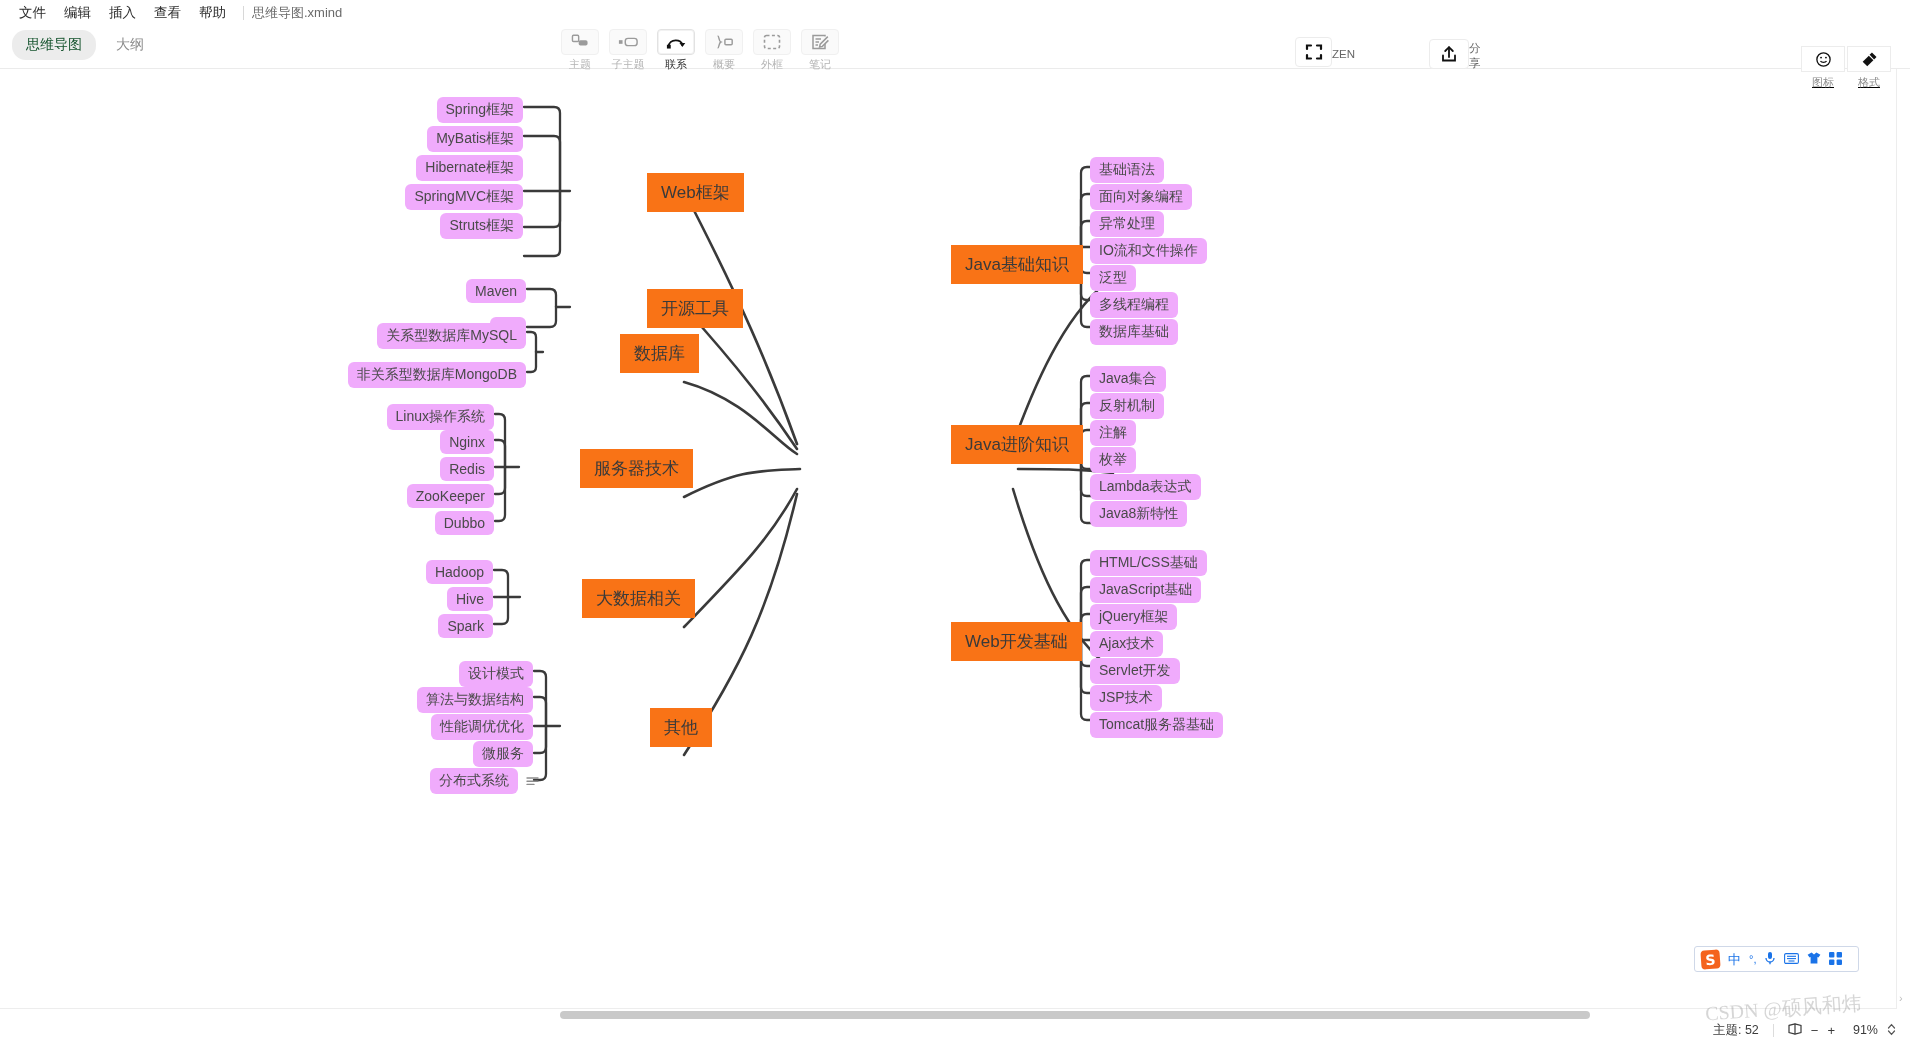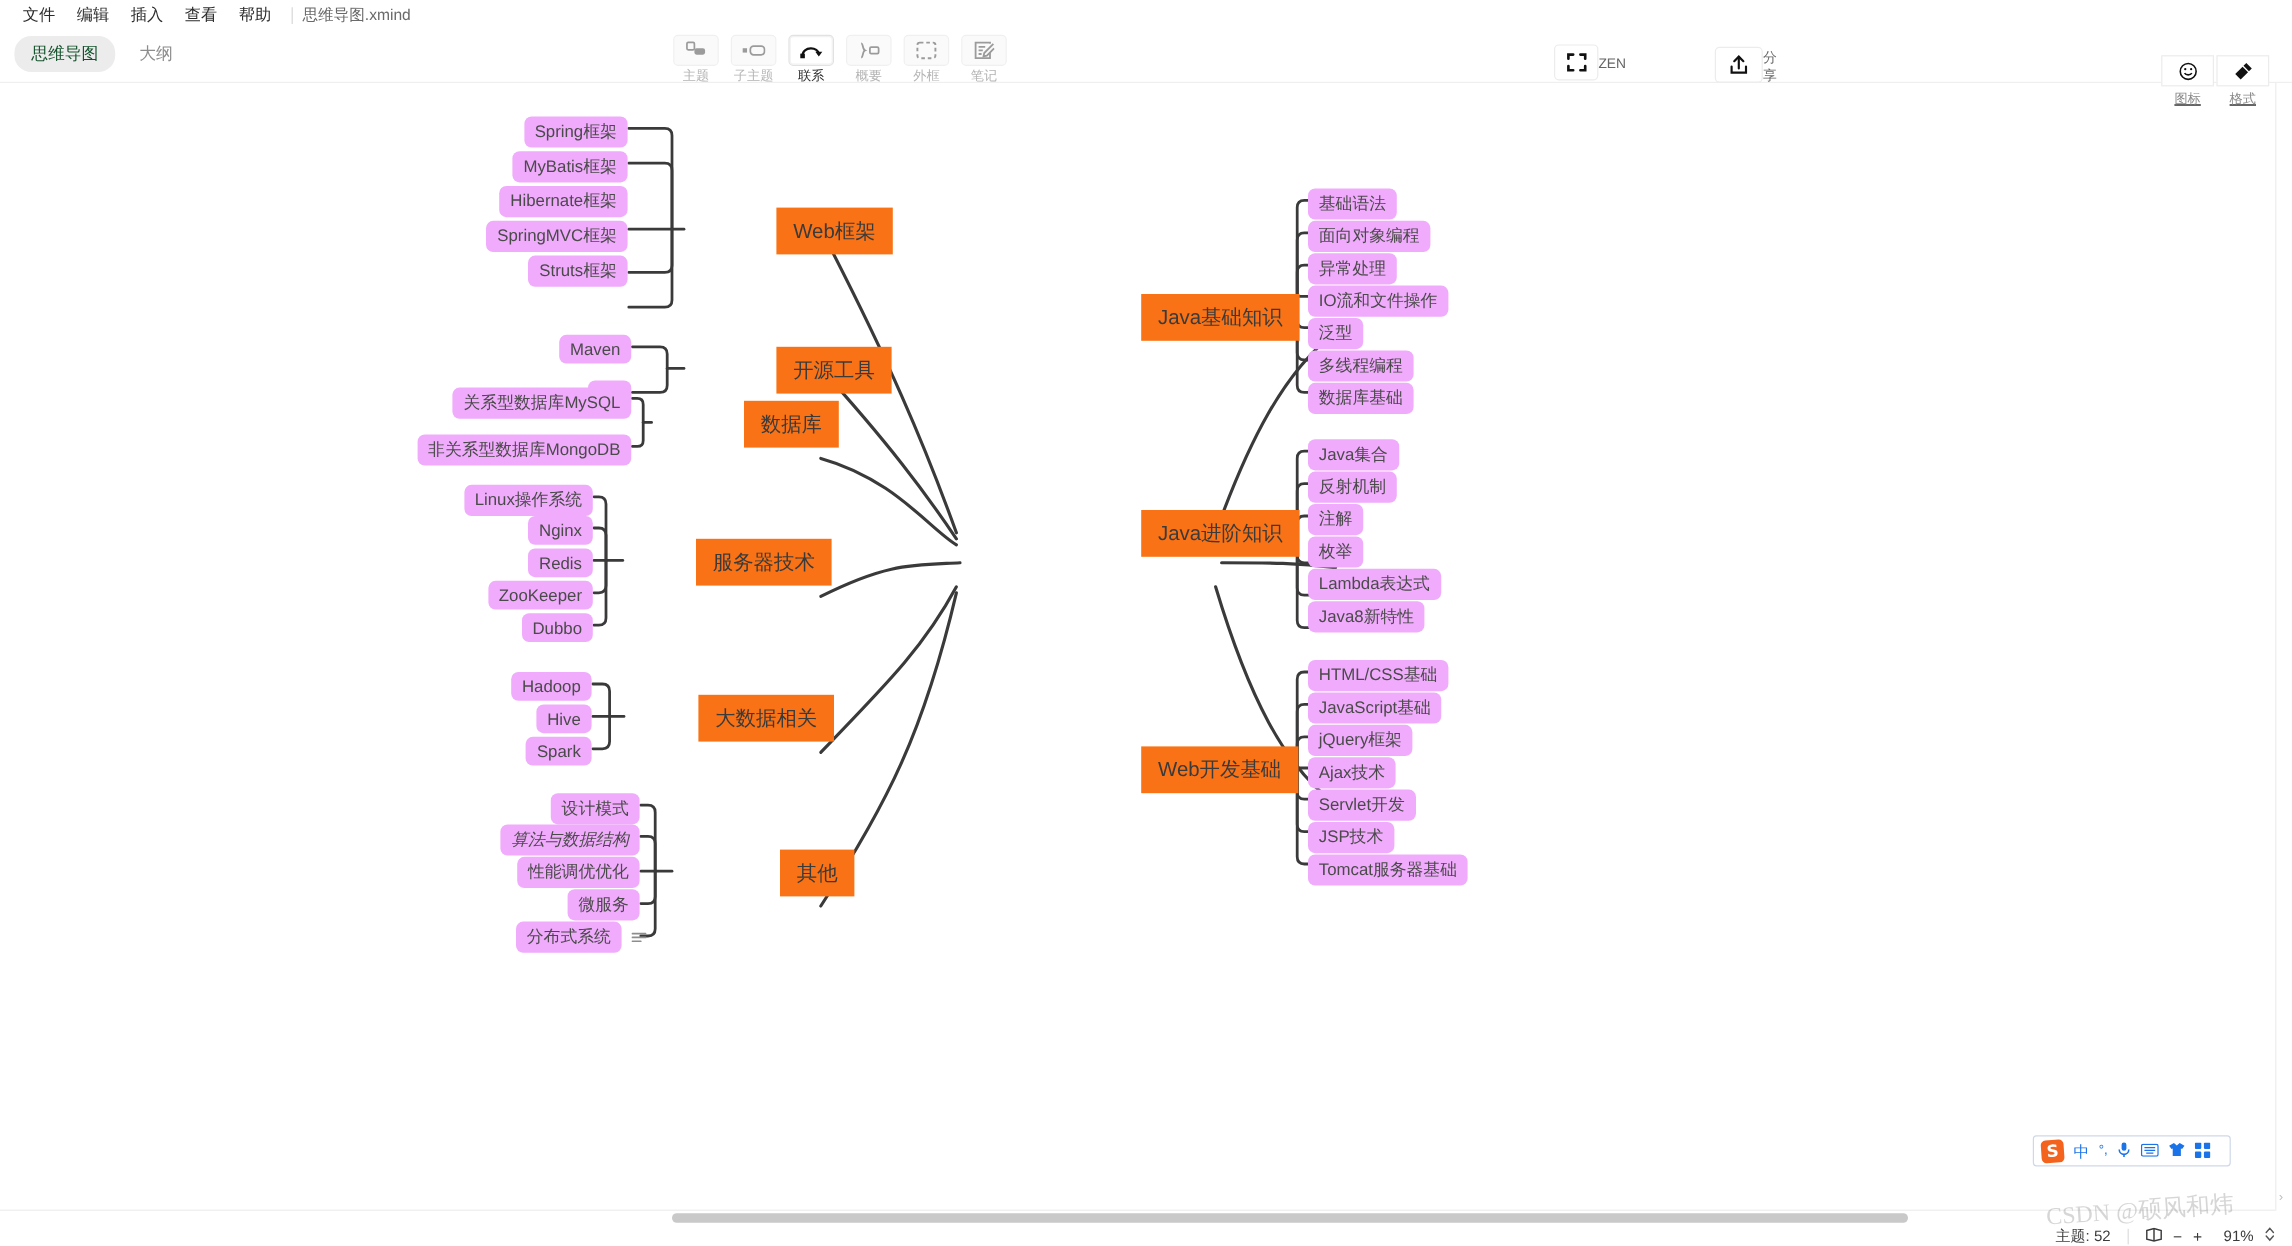--- a/index.html
+++ b/index.html
@@ -434,21 +434,21 @@
     <div class="node leaf" style="right:1416px; top:415px;">ZooKeeper</div>
     <div class="node leaf" style="right:1416px; top:442px;">Dubbo</div>
 
     <div class="node branch" style="left:582px; top:510px;">大数据相关</div>
     <div class="node leaf" style="right:1417px; top:491px;">Hadoop</div>
     <div class="node leaf" style="right:1417px; top:518px;">Hive</div>
     <div class="node leaf" style="right:1417px; top:545px;">Spark</div>
 
     <div class="node branch" style="left:650px; top:639px;">其他</div>
     <div class="node leaf" style="right:1377px; top:592px;">设计模式</div>
-    <div class="node leaf" style="right:1377px; top:618px;font-style:italic;">算法与数据结构</div>
+    <div class="node leaf" style="right:1377px; top:618px;">算法与数据结构</div>
     <div class="node leaf" style="right:1377px; top:645px;">性能调优优化</div>
     <div class="node leaf" style="right:1377px; top:672px;">微服务</div>
     <div class="node leaf" style="right:1392px; top:699px;">分布式系统</div>
     <div class="note-icon" style="left:526px; top:706px;">
       <svg width="13" height="10" viewBox="0 0 13 10" stroke="#8d8d8d" stroke-width="1.4" stroke-linecap="round">
         <line x1="1" y1="2" x2="12" y2="2"></line>
           <line x1="1" y1="5.2" x2="12" y2="5.2"></line>
           <line x1="1" y1="8.4" x2="8" y2="8.4"></line>
       </svg>
     </div>

